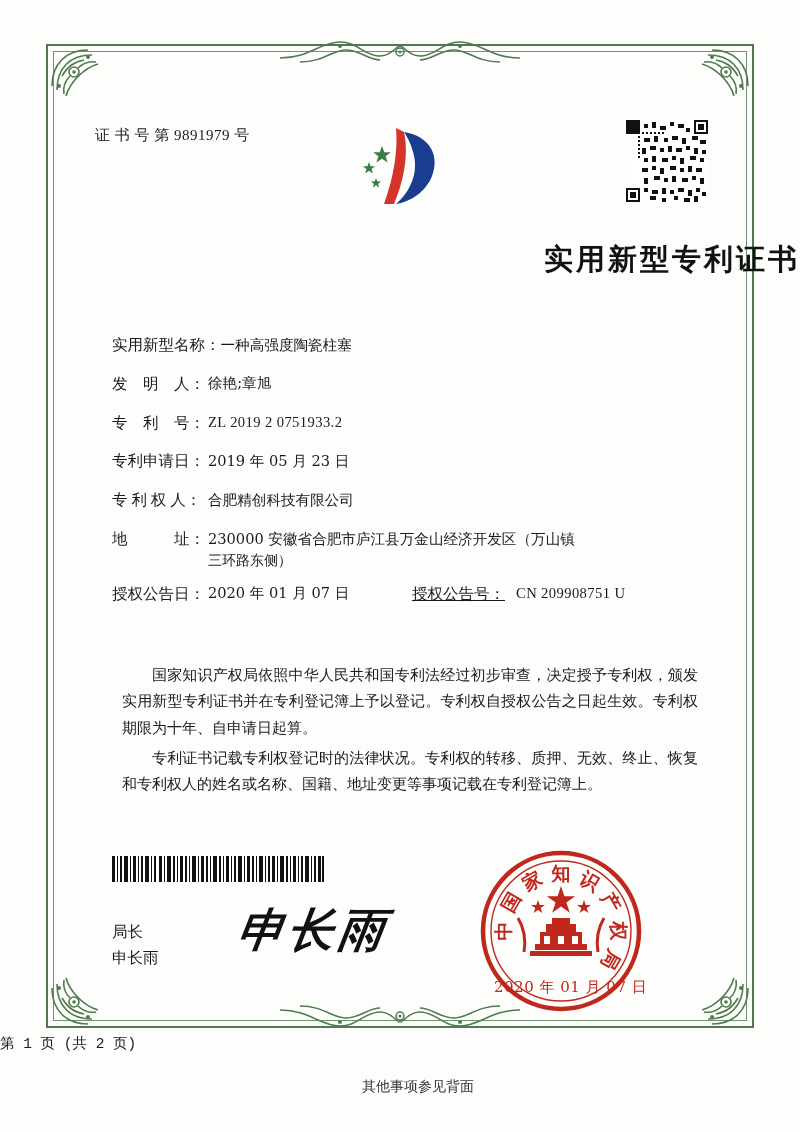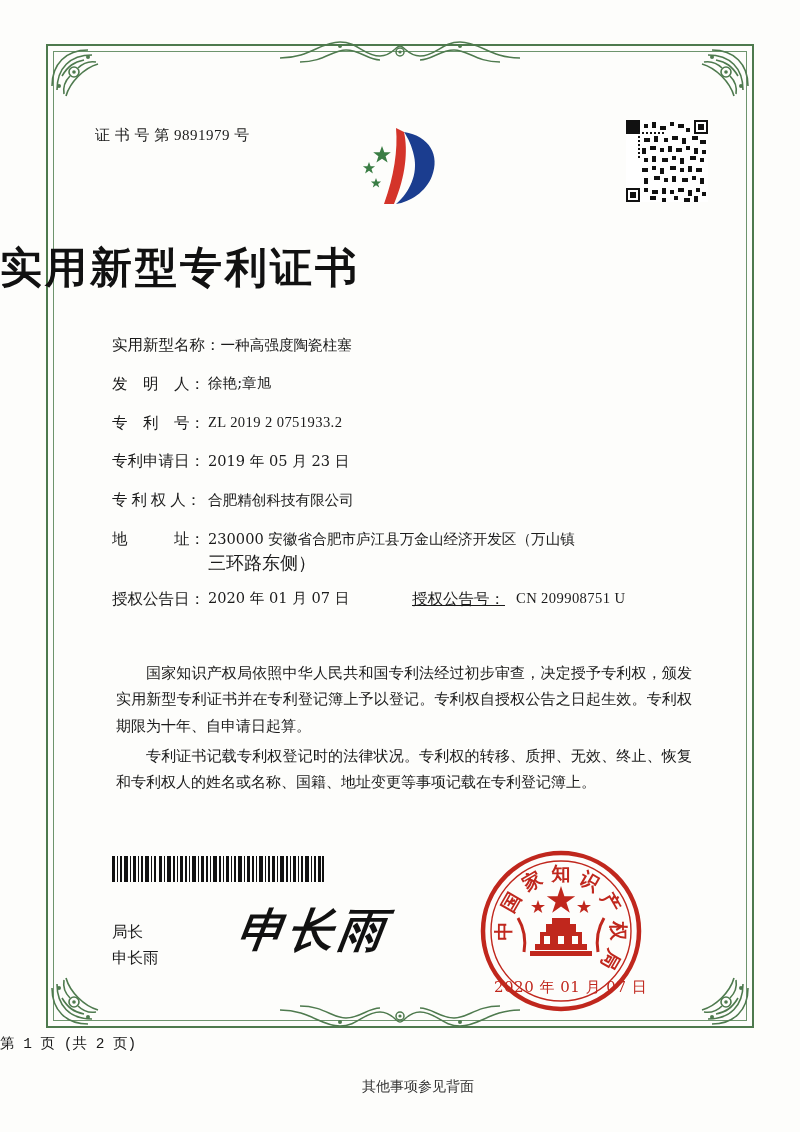--- a/index.html
+++ b/index.html
@@ -83,22 +83,22 @@
     right: 92px; top: 120px;
     width: 82px; height: 82px;
     background: #fff;
   }
   .qr svg { display:block; }
 
   
   .title {
     position: absolute;
     left: 0; right: 0; top: 240px;
-    text-align: left;
-    font-size: 42px;
+    text-align: right;
+    font-size: 29px;
     font-weight: bold;
     letter-spacing: 3px;
     font-family: Liberation Sans, sans-serif;
     color: #111;
   }
 
   
   .fields {
     position: absolute;
     left: 112px; top: 336px;
@@ -120,38 +120,38 @@
     flex: 1 1 auto;
     font-family: "DejaVu Serif", serif;
     font-size: 14.6px;
   }
   .fval.mono {
     font-family: Liberation Serif, serif;
     letter-spacing: 0.4px;
   }
   .fval-2 {
     margin-left: 96px;
-    font-family: Liberation Sans, sans-serif;
-    font-size: 18px;
+    font-family: Liberation Mono, monospace;
+    font-size: 14px;
     margin-top: 5px;
   }
   .frow.pair { margin-bottom: 21px; }
   .pair-left { flex: 0 0 300px; display:flex; }
   .pair-right { flex: 1 1 auto; display:flex; }
   .pair-right .fname { flex: 0 0 104px; text-decoration: underline; }
 
   
   .paras {
     position: absolute;
-    left: 116px; top: 662px;
+    left: 122px; top: 662px;
     width: 576px;
     font-size: 15px;
     line-height: 1.75;
     text-align: justify;
-    font-family: Liberation Mono, monospace;
+    font-family: Liberation Sans, sans-serif;
   }
   .paras p { margin: 0 0 4px 0; text-indent: 2em; }
 
   
   .barcode {
     position: absolute;
     left: 112px; top: 856px;
     width: 212px; height: 26px;
   }
   .barcode svg { display: block; }

